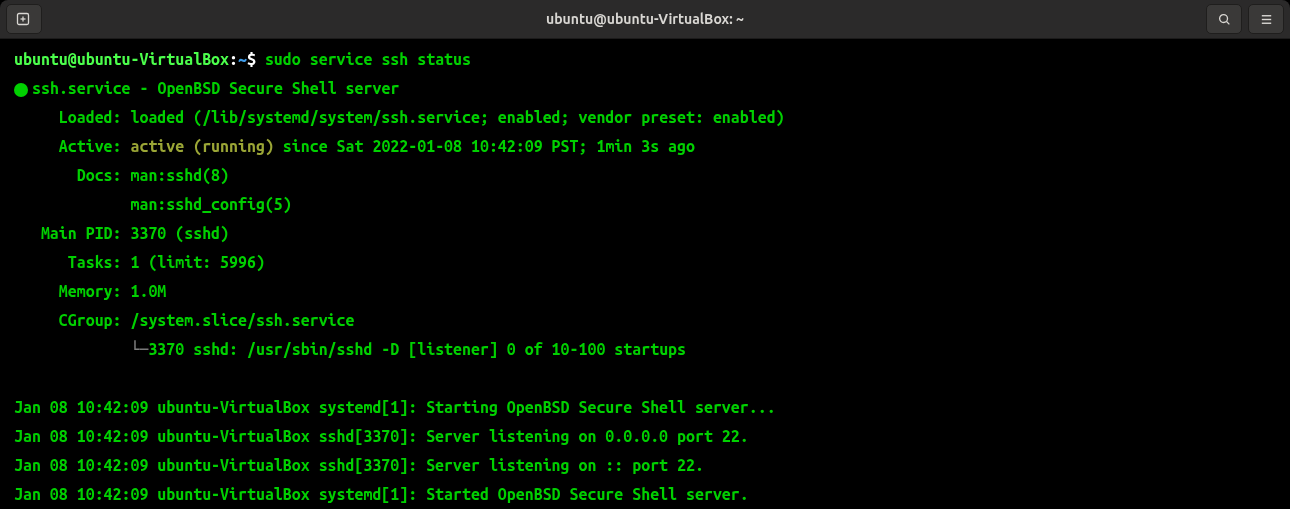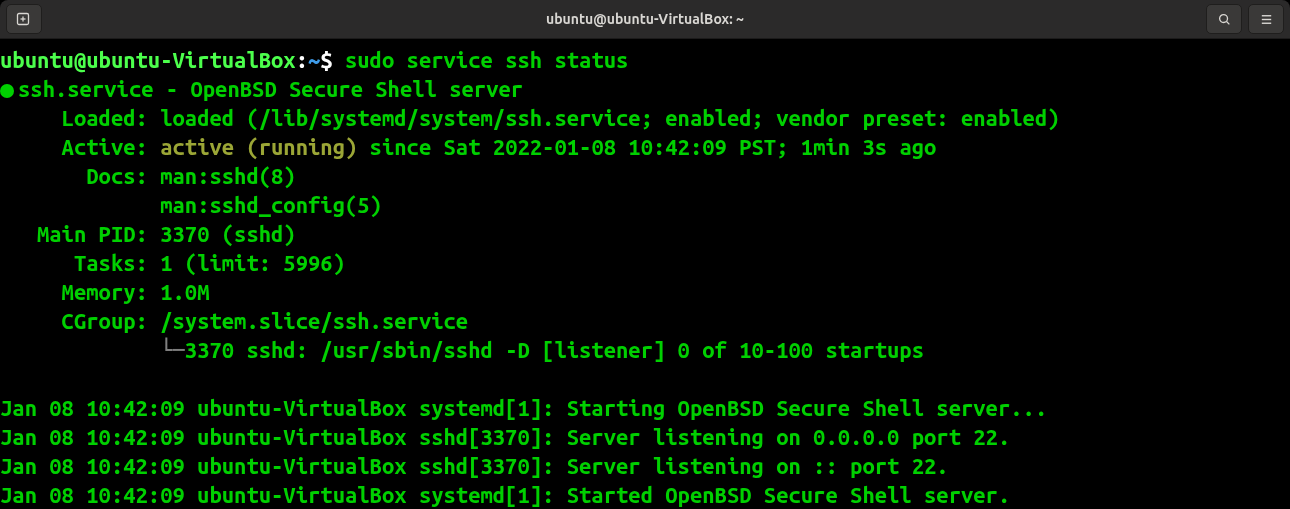--- a/index.html
+++ b/index.html
@@ -6,21 +6,21 @@
             font-family:"Ubuntu Mono","DejaVu Sans Mono","Courier New",monospace;}
   .titlebar{height:38px;background:#2b2a2a;border-bottom:1px solid #1c1b1b;display:flex;
             align-items:center;padding:0 6px;color:#d9d7d3;font-family:"Ubuntu","DejaVu Sans",sans-serif;
             font-size:14px;position:relative;border-radius:8px 8px 0 0;}
   .tb-btn{width:34px;height:28px;border-radius:5px;background:#3a3938;border:1px solid #1f1e1d;
           display:flex;align-items:center;justify-content:center;color:#d9d7d3;cursor:pointer;}
   .tb-right{margin-left:auto;display:flex;gap:6px;}
   .tb-title{position:absolute;left:0;right:0;text-align:center;font-weight:600;pointer-events:none;}
   svg{display:block}
 
-  .term{padding:6px 6px 0 0;color:#fff;font-size:22px;line-height:29px;letter-spacing:0;}
+  .term{padding:6px 6px 0 14px;color:#fff;font-size:16px;line-height:29px;letter-spacing:0;}
   pre{margin:0;font-family:inherit;white-space:pre}
   .gr {color:#4cff4c;font-weight:bold}
   .gn {color:#00d000;font-weight:bold}
   .wh {color:#fefefe;font-weight:bold}
   .bl {color:#3f9cea;font-weight:bold}
   .ol {color:#9ba636;font-weight:bold}   
   .bg {color:#7f7f7f;font-weight:bold}   
   .dot{display:inline-block;width:14px;height:14px;border-radius:50%;background:#00d000;
        vertical-align:middle;margin-right:4px}
 </style>

